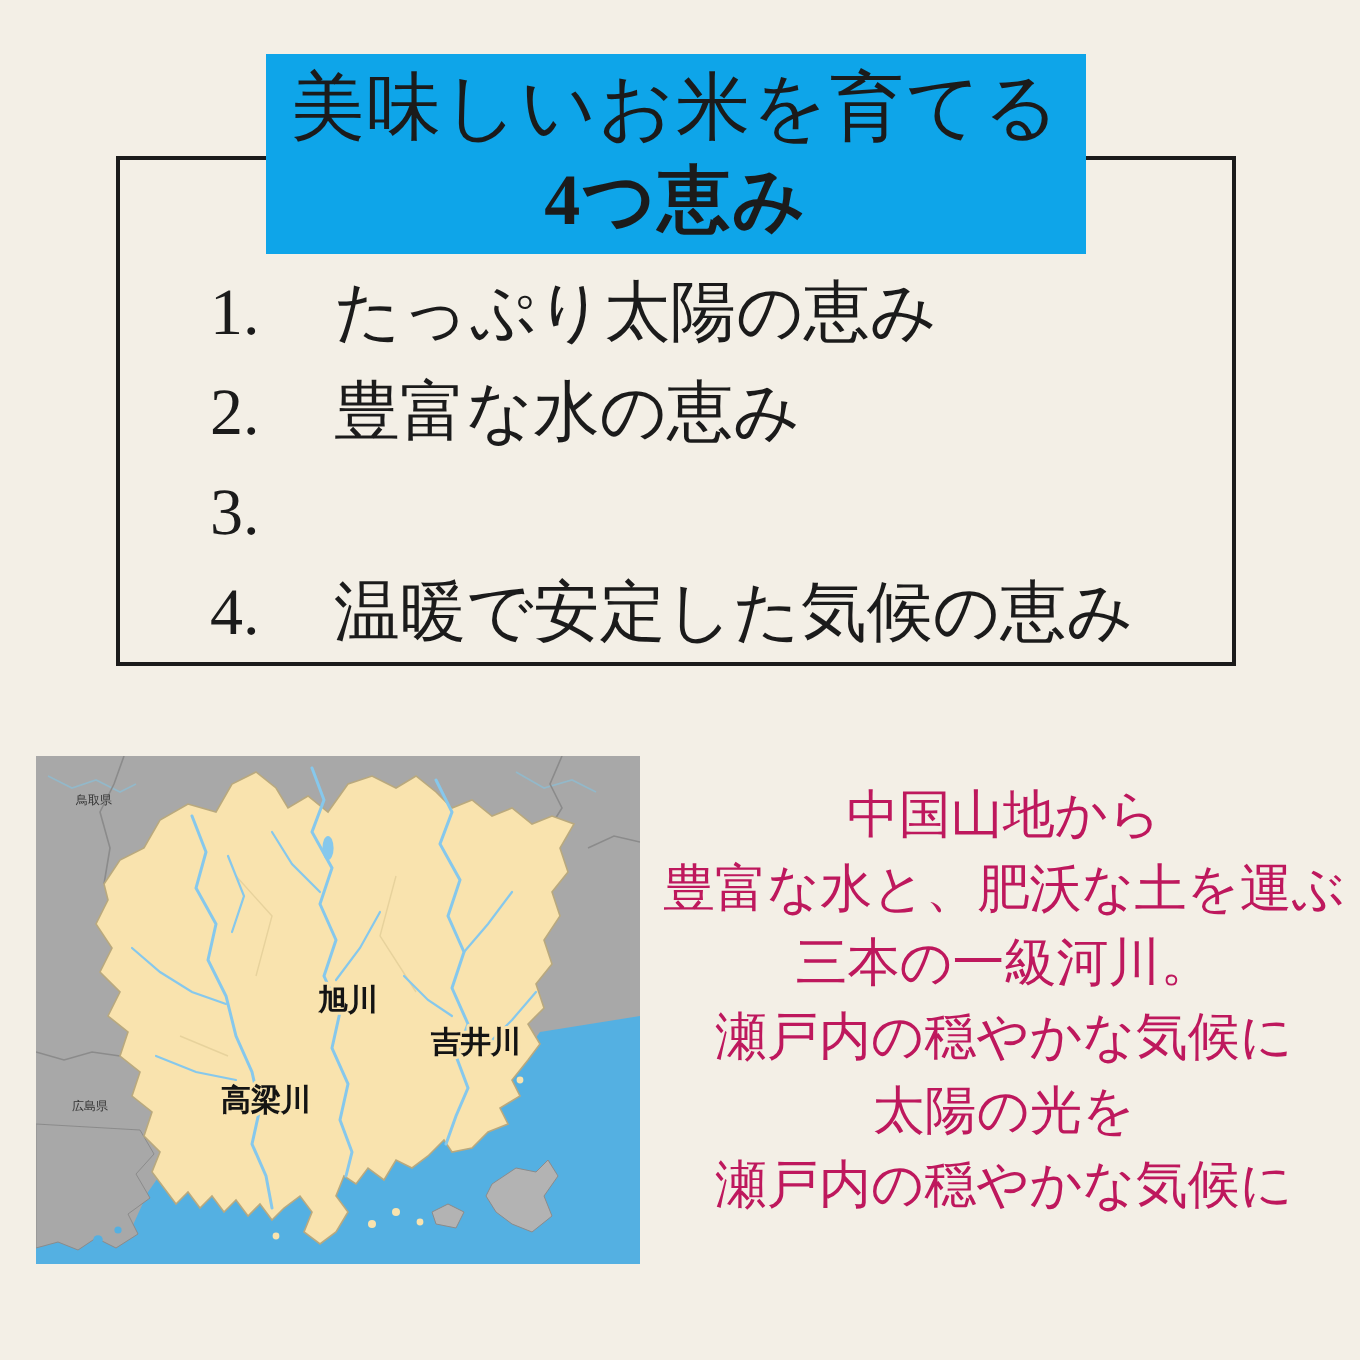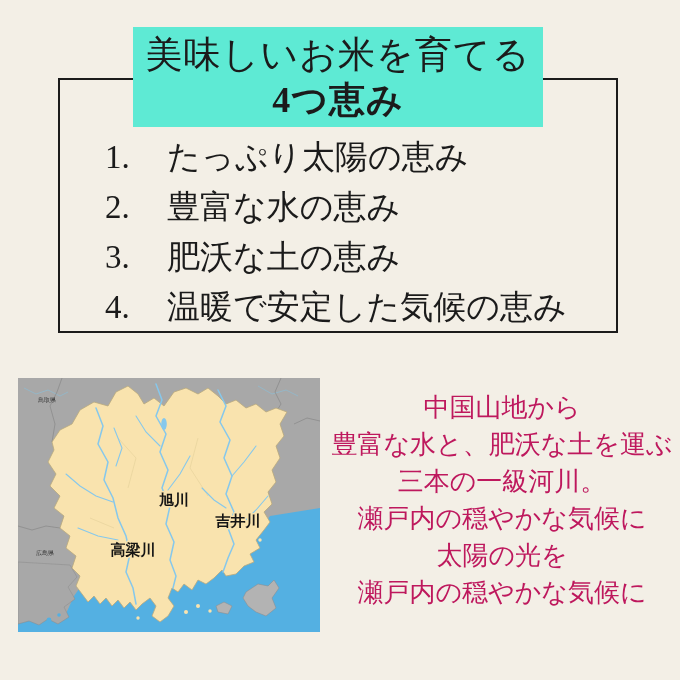--- a/index.html
+++ b/index.html
@@ -6,21 +6,21 @@
   .page{
     position:relative;
     width:680px;height:680px;
     background:#f3efe6;
     overflow:hidden;
     font-family:"Liberation Serif","DejaVu Serif",serif;
     color:#1b1b1b;
   }
   .title-box{
     position:absolute;left:133px;top:27px;width:410px;height:100px;
-    background:#5eead4;
+    background:#0ea5e9;
     display:flex;flex-direction:column;justify-content:center;align-items:center;
     z-index:2;
   }
   .title-line1{font-size:37px;line-height:47px;letter-spacing:1px;white-space:nowrap;}
   .title-line2{font-size:36px;line-height:45px;letter-spacing:1px;white-space:nowrap;font-weight:bold;}
   .blessings-box{
     position:absolute;left:58px;top:78px;width:560px;height:255px;
     border:2px solid #1b1b1b;box-sizing:border-box;
     z-index:1;
   }
@@ -72,21 +72,20 @@
     <div class="blessing-item">
       <span class="blessing-num">1.</span>
       <span>たっぷり太陽の恵み</span>
     </div>
     <div class="blessing-item">
       <span class="blessing-num">2.</span>
       <span>豊富な水の恵み</span>
     </div>
     <div class="blessing-item">
       <span class="blessing-num">3.</span>
-      <span>肥沃な土の恵み</span>
     </div>
     <div class="blessing-item">
       <span class="blessing-num">4.</span>
       <span>温暖で安定した気候の恵み</span>
     </div>
   </div>
 
   <div class="map-wrap">
     <svg width="302" height="254" viewBox="0 0 302 254" xmlns="http://www.w3.org/2000/svg">
 

